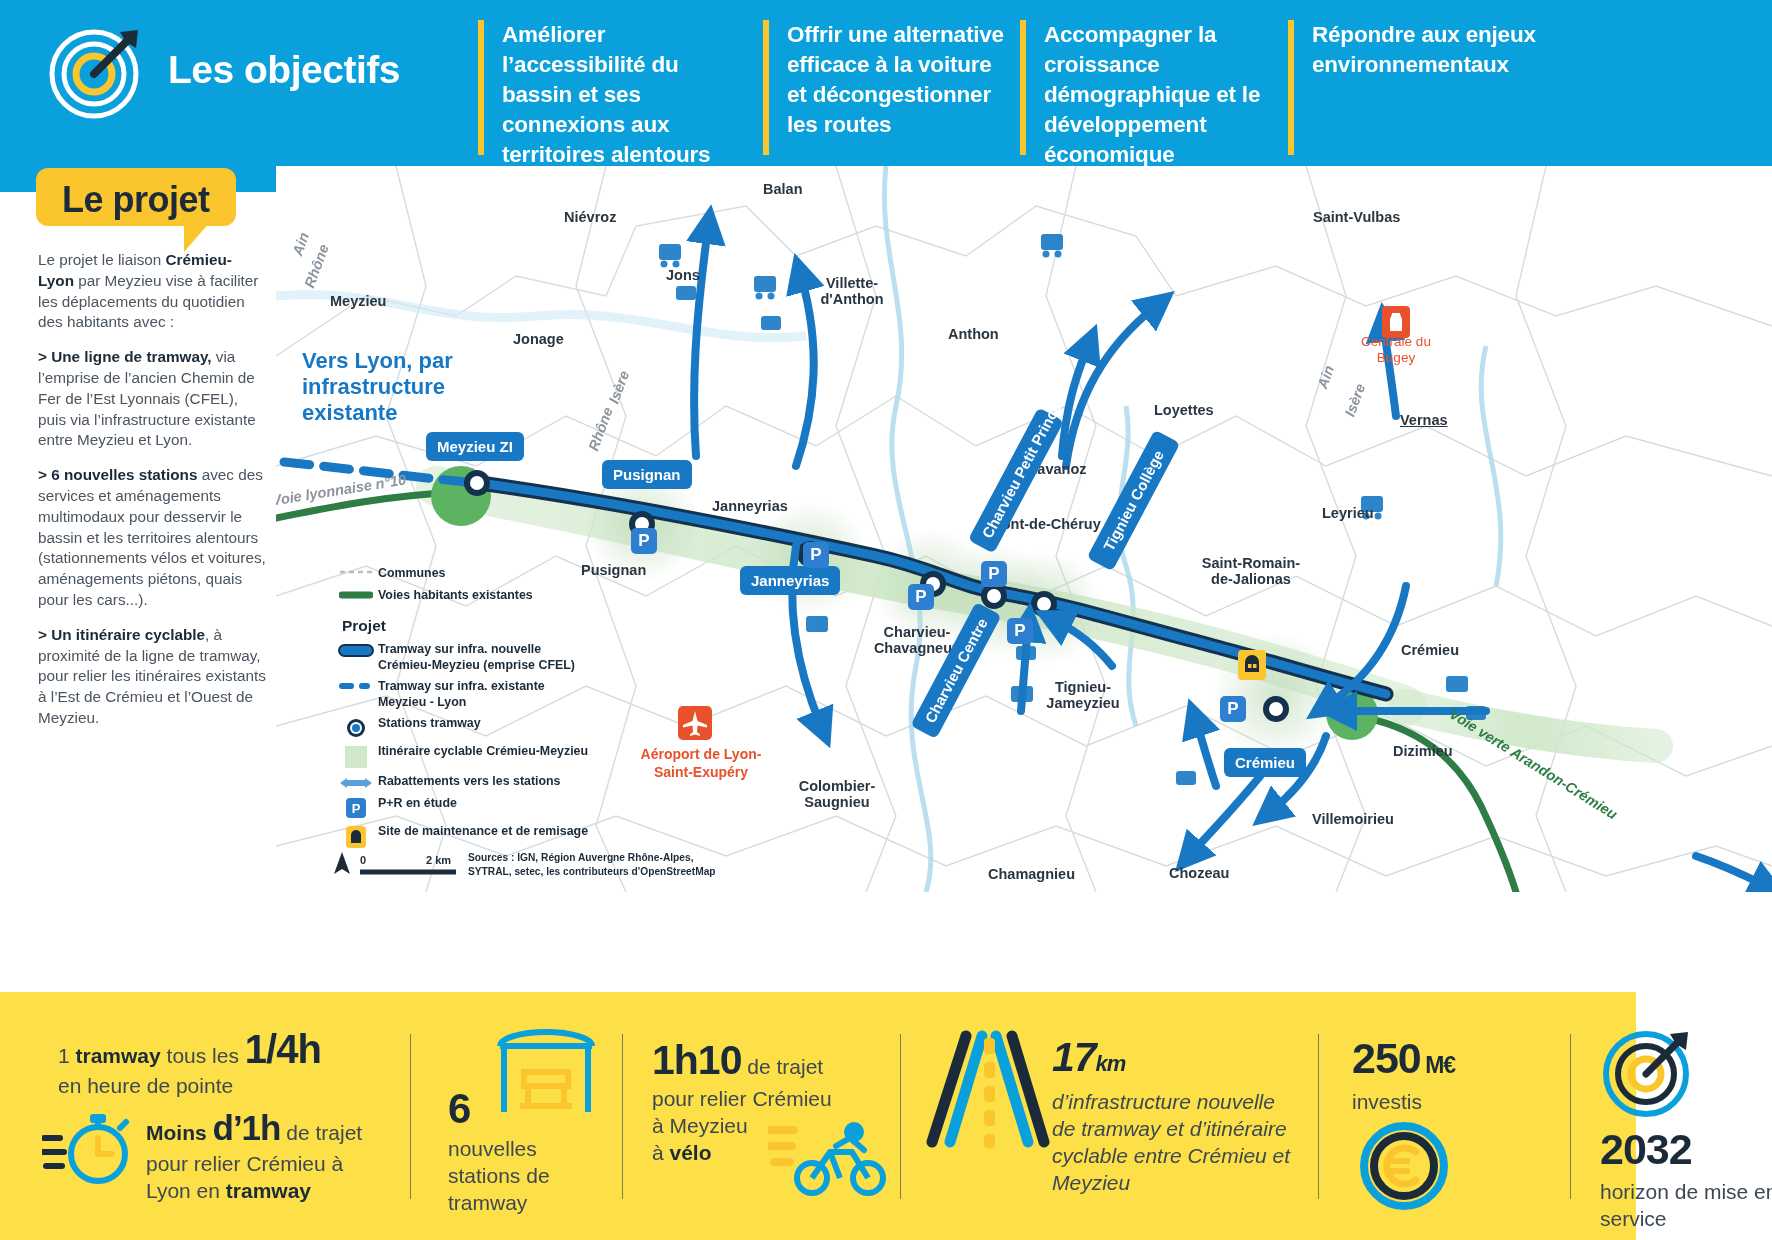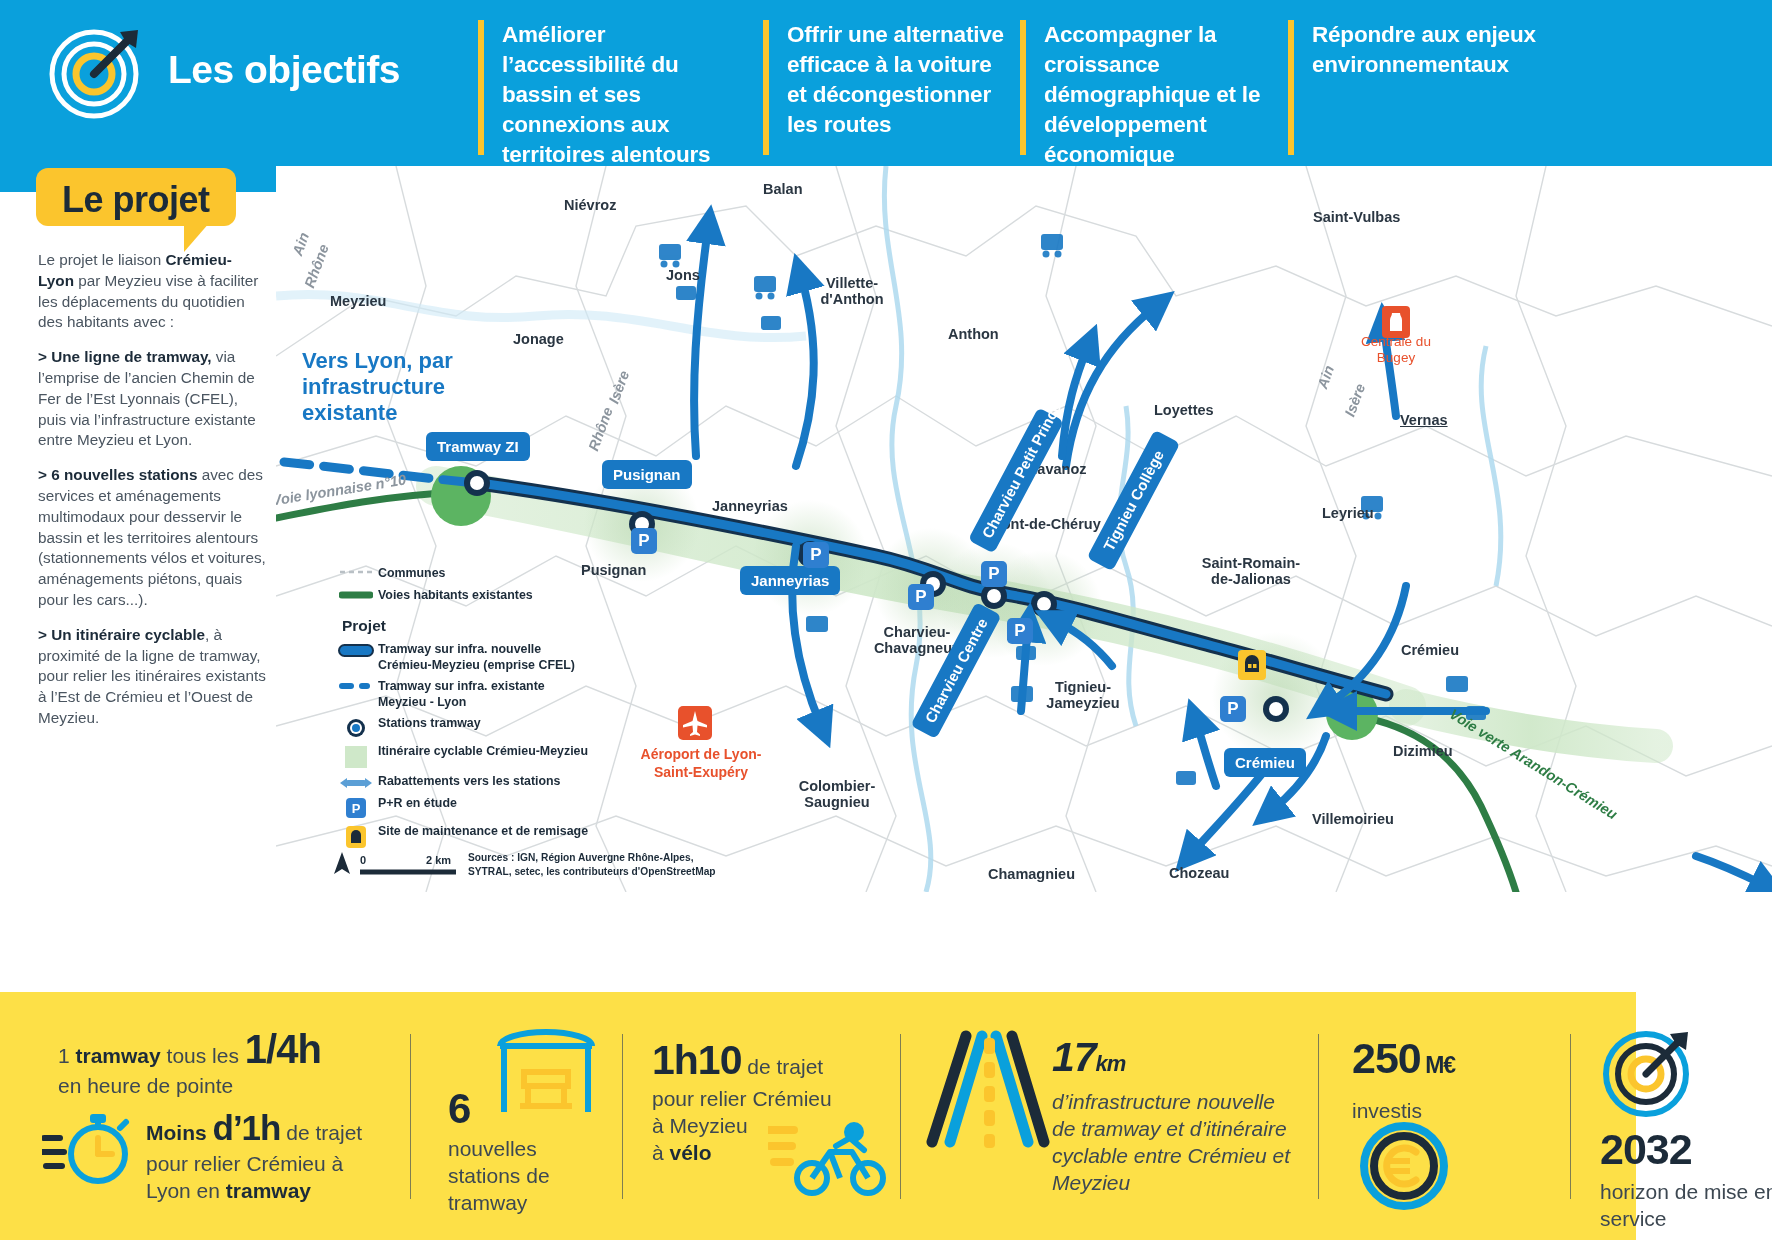--- a/index.html
+++ b/index.html
@@ -300,21 +300,21 @@
     </g>
   </svg>
 
   <div class="vers-lyon">Vers Lyon, par infrastructure existante</div>
 
   <div class="map-label light" style="left:-5px; top:316px; transform:rotate(-9deg);">Voie lyonnaise n°10</div>
   <div class="map-label light" style="left:1160px; top:590px; transform:rotate(32deg); color:#2e7d45;">Voie verte Arandon-Crémieu</div>
 
   <div id="towns">
       <div class="map-label" style="left: 487px; top: 15px;">Balan</div>
-      <div class="map-label" style="left: 288px; top: 31px;">Niévroz</div>
+      <div class="map-label" style="left: 288px; top: 43px;">Niévroz</div>
       <div class="map-label" style="left: 1037px; top: 43px;">Saint-Vulbas</div>
       <div class="map-label" style="left: 390px; top: 101px;">Jons</div>
       <div class="map-label" style="left: 521px; top: 109px; width: 110px; white-space: normal; text-align: center;">Villette-d'Anthon</div>
       <div class="map-label" style="left: 54px; top: 127px;">Meyzieu</div>
       <div class="map-label" style="left: 672px; top: 160px;">Anthon</div>
       <div class="map-label" style="left: 237px; top: 165px;">Jonage</div>
       <div class="map-label" style="left: 878px; top: 236px;">Loyettes</div>
       <div class="map-label" style="left: 1124px; top: 246px; text-decoration: underline;">Vernas</div>
       <div class="map-label" style="left: 742px; top: 295px;">Chavanoz</div>
       <div class="map-label" style="left: 436px; top: 332px;">Janneyrias</div>
@@ -333,21 +333,21 @@
     </div>
   <div id="rivers">
       <div class="map-label light" style="left: 13px; top: 70px; transform: rotate(-70deg);">Ain</div>
       <div class="map-label light" style="left: 18px; top: 92px; transform: rotate(-70deg);">Rhône</div>
       <div class="map-label light" style="left: 326px; top: 213px; transform: rotate(-70deg);">Isère</div>
       <div class="map-label light" style="left: 302px; top: 255px; transform: rotate(-70deg);">Rhône</div>
       <div class="map-label light" style="left: 1038px; top: 203px; transform: rotate(-70deg);">Ain</div>
       <div class="map-label light" style="left: 1062px; top: 226px; transform: rotate(-70deg);">Isère</div>
     </div>
 
-  <div class="station-pill" style="left:150px; top:266px;">Tramway ZI</div>
+  <div class="station-pill" style="left:150px; top:266px;">Meyzieu ZI</div>
   <div class="station-pill" style="left:326px; top:294px;">Pusignan</div>
   <div class="station-pill" style="left:464px; top:400px;">Janneyrias</div>
   <div class="station-pill rot" style="left:665px; top:300px; transform:rotate(-62deg); width:150px; text-align:center;">Charvieu Petit Prince</div>
   <div class="station-pill rot" style="left:610px; top:490px; transform:rotate(-62deg); width:140px; text-align:center;">Charvieu Centre</div>
   <div class="station-pill rot" style="left:785px; top:320px; transform:rotate(-62deg); width:145px; text-align:center;">Tignieu Collège</div>
   <div class="station-pill" style="left:948px; top:582px;">Crémieu</div>
 
   <div class="pr-badge" style="left:355px; top:362px;">P</div>
   <div class="pr-badge" style="left:527px; top:376px;">P</div>
   <div class="pr-badge" style="left:632px; top:418px;">P</div>
@@ -560,21 +560,21 @@
       <span class="big-num" style="font-size:41px;">17</span><span class="big-num" style="font-size:22px;">km</span>
     </div>
     <div class="stat-text" style="margin-top:8px;">d’infrastructure nouvelle de tramway et d’itinéraire cyclable entre Crémieu et Meyzieu</div>
   </div>
 
   <div style="position:absolute; left:1352px; top:42px; width:200px;">
     <div>
       <span class="big-num" style="font-size:43px;">250</span>
       <span class="big-num" style="font-size:23px;">M€</span>
     </div>
-    <div class="stat-text" style="margin-top:15px;">investis</div>
+    <div class="stat-text" style="margin-top:6px;">investis</div>
   </div>
   <svg style="position:absolute; left:1358px; top:128px;" width="92" height="92" viewBox="0 0 92 92">
     <circle cx="46" cy="46" r="40" fill="none" stroke="#0aa0dc" stroke-width="8"></circle>
     <circle cx="46" cy="46" r="30" fill="none" stroke="#1c2b39" stroke-width="8"></circle>
     <path d="M58 32 a18 18 0 1 0 0 28" fill="none" stroke="#fbc52d" stroke-width="7" stroke-linecap="round"></path>
     <path d="M28 41 H52" stroke="#fbc52d" stroke-width="6"></path>
     <path d="M28 51 H52" stroke="#fbc52d" stroke-width="6"></path>
   </svg>
 
   <svg style="position:absolute; left:1602px; top:30px;" width="96" height="96" viewBox="0 0 96 96">

